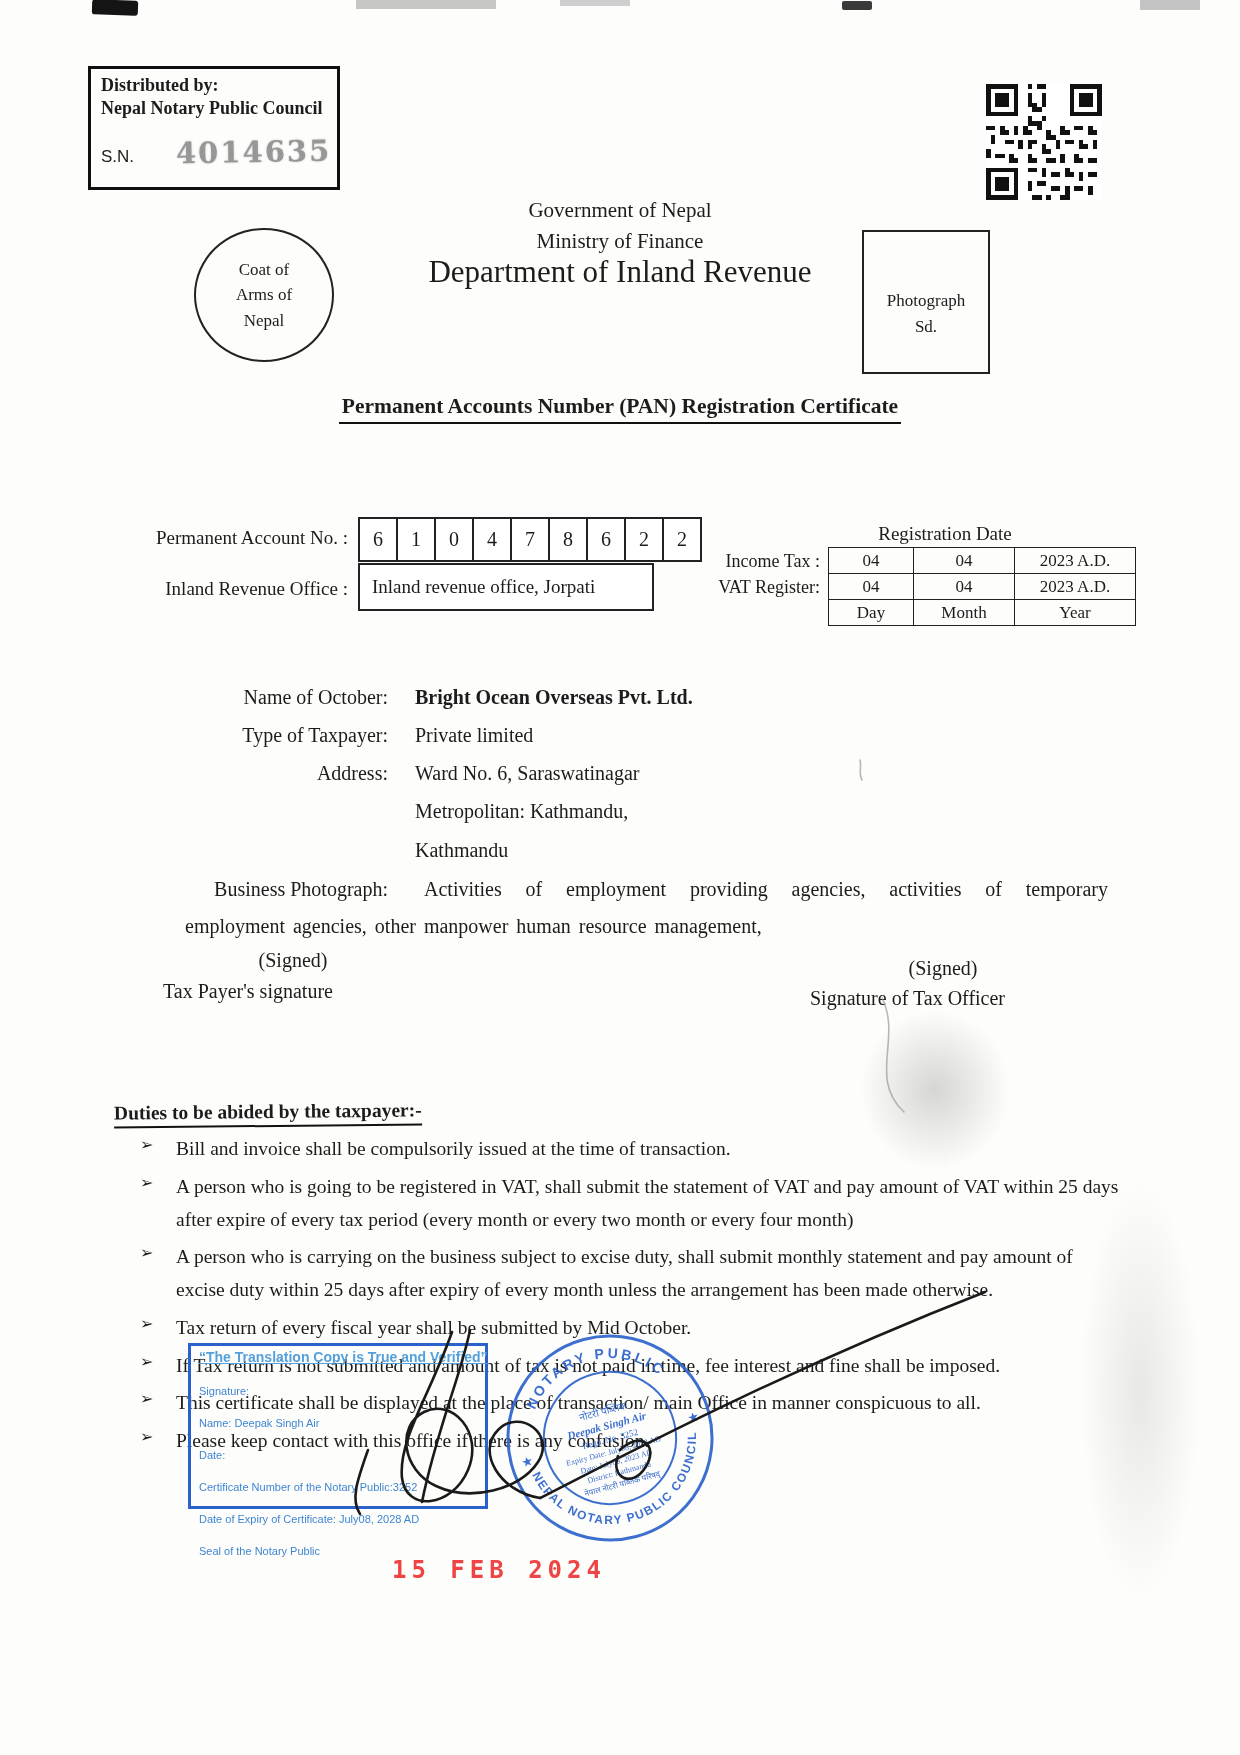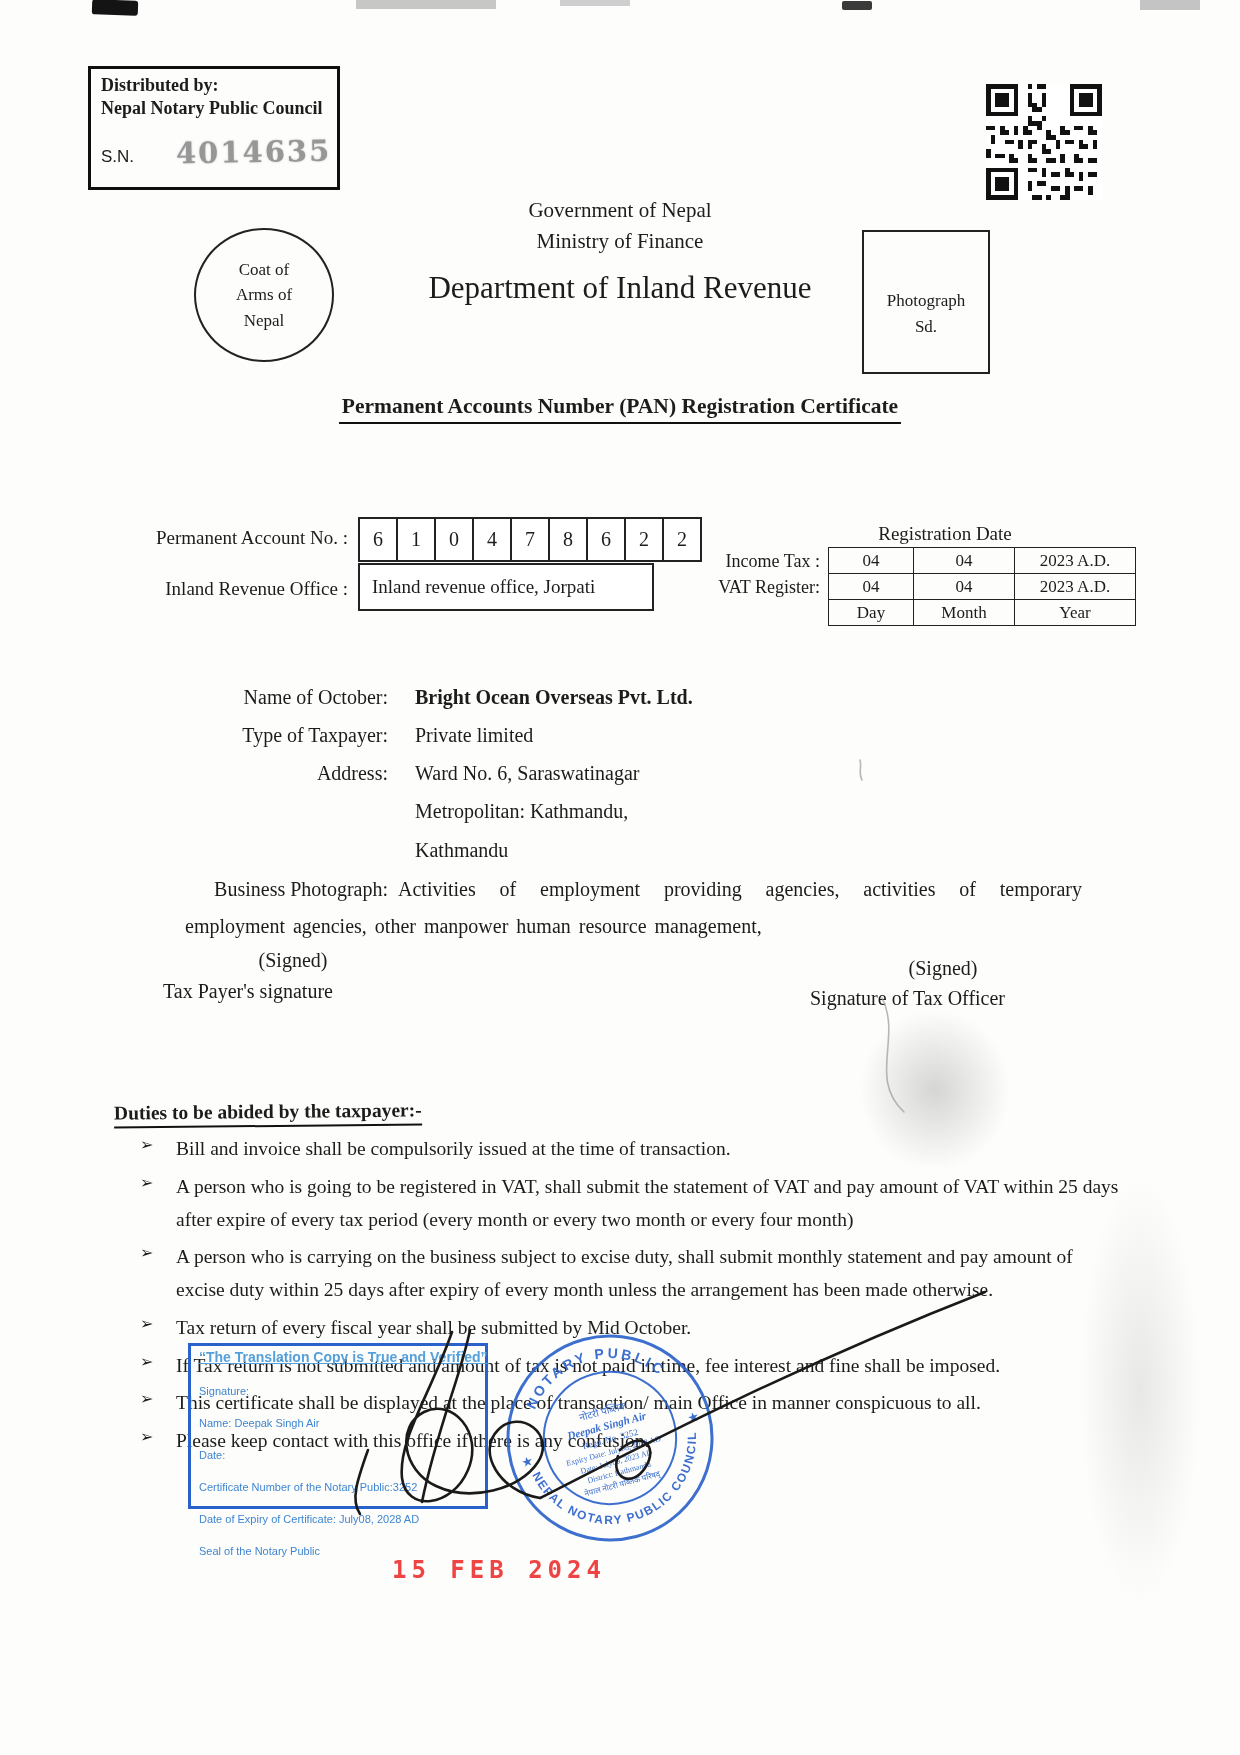--- a/index.html
+++ b/index.html
@@ -23,21 +23,21 @@
     letter-spacing:2px; font-family:"DejaVu Serif", serif; text-shadow:0 0 2px rgba(140,140,140,.55);
     transform:rotate(-1deg); }
 
   
   .qr { position:absolute; left:986px; top:84px; width:116px; height:116px; }
 
   
   .gov-header { position:absolute; left:300px; top:198px; width:640px; text-align:center; }
   .gov-header .l1 { font-size:21px; }
   .gov-header .l2 { font-size:21px; margin-top:6px; }
-  .gov-header .l3 { font-size:31px; margin-top:16px; }
+  .gov-header .l3 { font-size:31px; margin-top:0; }
   .gov-header .l4 { font-size:19px; font-style:italic; margin-top:3px; }
 
   .coat { position:absolute; left:194px; top:228px; width:136px; height:130px;
     border:2px solid #222; border-radius:50%; display:flex; align-items:center; justify-content:center;
     text-align:center; font-size:17px; line-height:1.5; }
   .photo-box { position:absolute; left:862px; top:230px; width:128px; height:144px;
     border:2px solid #222; text-align:center; box-sizing:border-box; padding-top:56px;
     font-size:17px; line-height:1.55; }
 
   .cert-title { position:absolute; left:0; top:394px; width:1240px; text-align:center; }
@@ -61,21 +61,21 @@
   .reg-table td { border:1.8px solid #222; height:25px; text-align:center; font-size:17px;
     font-family:"Liberation Serif", serif; padding:0 12px; }
   .reg-table .c1 { width:60px; } .reg-table .c2 { width:76px; } .reg-table .c3 { width:96px; }
   .reg-lab-income { position:absolute; left:690px; top:551px; width:130px; text-align:right; font-size:18px; }
   .reg-lab-vat { position:absolute; left:690px; top:577px; width:130px; text-align:right; font-size:18px; }
 
   
   .fld-label { position:absolute; left:150px; width:238px; text-align:right; font-size:20px; }
   .fld-value { position:absolute; left:415px; font-size:20px; }
   .bold { font-weight:bold; }
-  .act-line1 { position:absolute; left:398px; top:878px; width:684px; font-size:20px;
+  .act-line1 { position:absolute; left:424px; top:878px; width:684px; font-size:20px;
     text-align:justify; text-align-last:justify; }
   .act-line2 { position:absolute; left:185px; top:915px; font-size:20px; word-spacing:3px; }
 
   .signed-l { position:absolute; left:228px; top:949px; width:130px; text-align:center; font-size:20px; }
   .sig-l { position:absolute; left:163px; top:980px; font-size:20px;text-align:right; }
   .signed-r { position:absolute; left:878px; top:957px; width:130px; text-align:center; font-size:20px; }
   .sig-r { position:absolute; left:810px; top:987px; font-size:20px; }
 
   
   .duties-head { position:absolute; left:114px; top:1101px; font-size:19.5px; font-weight:bold;

